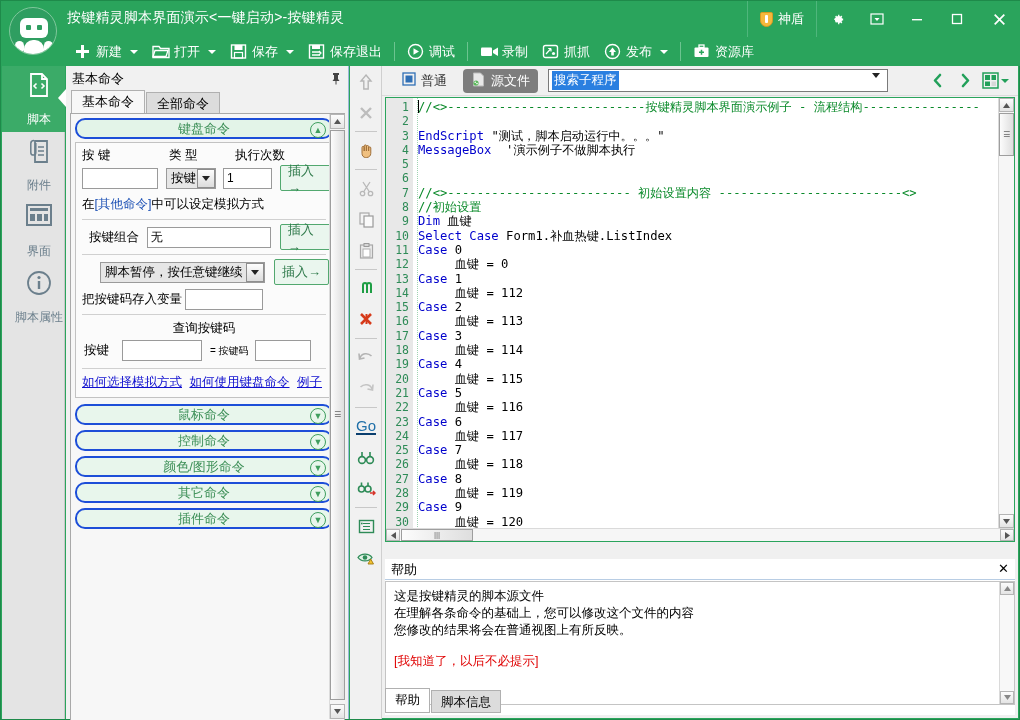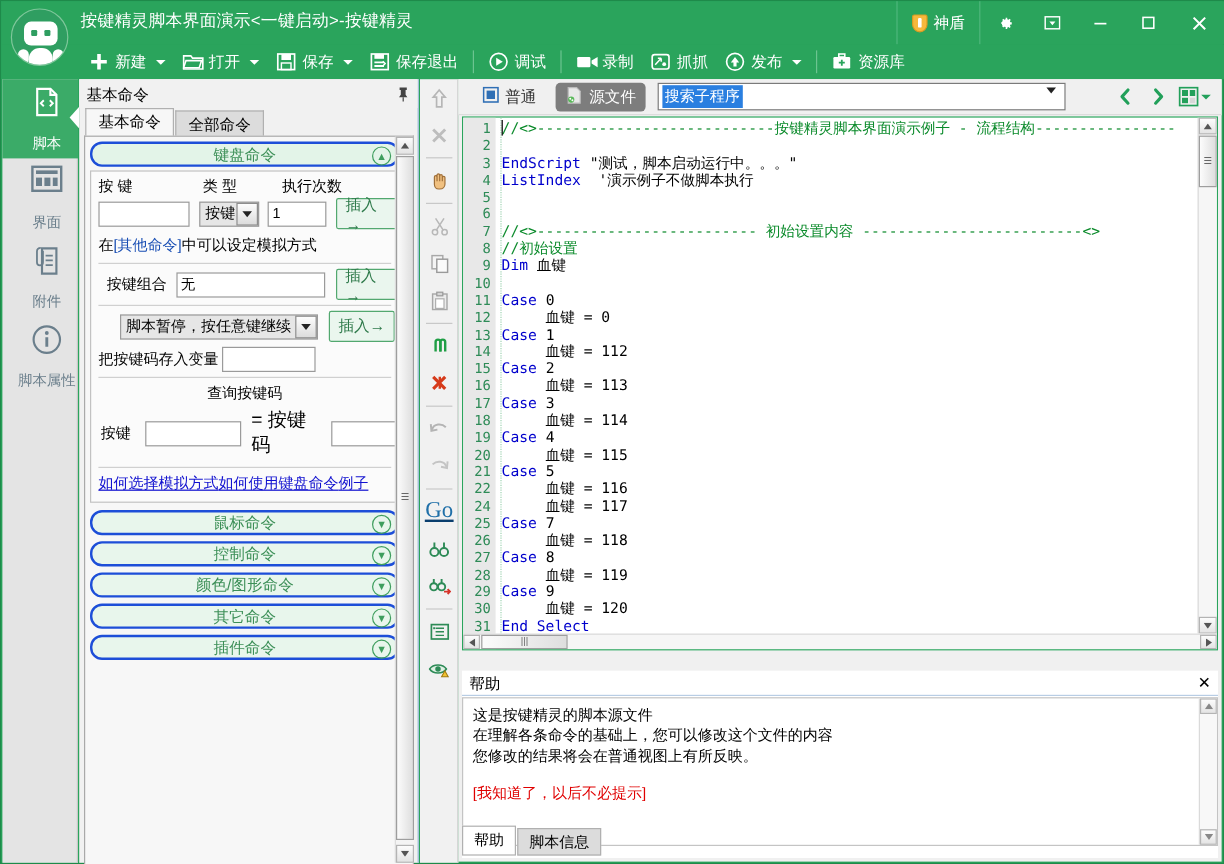--- a/index.html
+++ b/index.html
@@ -515,39 +515,39 @@
         <svg width="28" height="28" viewBox="0 0 28 28">
             <path d="M6 3h11l5 5v17H6z" fill="none" stroke="#fff" stroke-width="1.8"></path>
             <path d="M17 3v5h5" fill="none" stroke="#fff" stroke-width="1.8"></path>
             <path d="M11.5 12.5 L9 15 L11.5 17.5 M16.5 12.5 L19 15 L16.5 17.5" fill="none" stroke="#fff" stroke-width="1.6"></path>
           </svg>
       </span>
       <span>脚本</span>
     </div>
     <div class="rail-item">
       <span class="rail-ic">
+        <svg width="28" height="28" viewBox="0 0 28 28">
+            <path d="M10 4h12v21H10z" fill="none" stroke="#6b7f8c" stroke-width="1.8"></path>
+            <path d="M13 10h6M13 14h6M13 18h6" stroke="#6b7f8c" stroke-width="1.4"></path>
+            <path d="M9 3.5c-2 0-3.2 1.3-3.2 3v9c0 1.5 1.1 2.6 2.5 2.6s2.5-1.1 2.5-2.6V6" fill="none" stroke="#6b7f8c" stroke-width="1.5"></path>
+          </svg>
+      </span>
+      <span>附件</span>
+    </div>
+    <div class="rail-item">
+      <span class="rail-ic">
         <svg width="28" height="24" viewBox="0 0 28 24">
             <rect x="2" y="2" width="24" height="20" fill="none" stroke="#6b7f8c" stroke-width="2"></rect>
             <rect x="5" y="5" width="18" height="3" fill="#6b7f8c"></rect>
             <rect x="5" y="11" width="5" height="7" fill="#6b7f8c"></rect>
             <rect x="12" y="11" width="5" height="7" fill="#6b7f8c"></rect>
             <rect x="19" y="11" width="4" height="7" fill="#6b7f8c"></rect>
           </svg>
       </span>
       <span>界面</span>
-    </div>
-    <div class="rail-item">
-      <span class="rail-ic">
-        <svg width="28" height="28" viewBox="0 0 28 28">
-            <path d="M10 4h12v21H10z" fill="none" stroke="#6b7f8c" stroke-width="1.8"></path>
-            <path d="M13 10h6M13 14h6M13 18h6" stroke="#6b7f8c" stroke-width="1.4"></path>
-            <path d="M9 3.5c-2 0-3.2 1.3-3.2 3v9c0 1.5 1.1 2.6 2.5 2.6s2.5-1.1 2.5-2.6V6" fill="none" stroke="#6b7f8c" stroke-width="1.5"></path>
-          </svg>
-      </span>
-      <span>附件</span>
     </div>
     <div class="rail-item">
       <span class="rail-ic">
         <svg width="28" height="28" viewBox="0 0 28 28">
             <circle cx="14" cy="14" r="11" fill="none" stroke="#6b7f8c" stroke-width="1.8"></circle>
             <circle cx="14" cy="8.5" r="1.6" fill="#6b7f8c"></circle>
             <path d="M14 12v8" stroke="#6b7f8c" stroke-width="2.4"></path>
           </svg>
       </span>
       <span>脚本属性</span>
@@ -614,25 +614,25 @@
         </div>
         <div class="kb-row" style="padding-left:6px; padding-top:4px;">
           <span style="font-size:12.5px; width:103px;">把按键码存入变量</span>
           <input class="ti" style="width: 78px;" value="">
         </div>
         <div class="divline"></div>
         <div style="text-align:center; font-size:12.5px; padding:1px 0 3px 0;">查询按键码</div>
         <div class="kb-row" style="padding-left:8px;">
           <span style="font-size:12.5px; width:38px;">按键</span>
           <input class="ti" style="width: 80px;" value="">
-          <span style="font-size:16px; margin:0 6px 0 8px;">= 按键码</span>
+          <span style="font-size:10px; margin:0 6px 0 8px;">= 按键码</span>
           <input class="ti" style="width: 56px;" value="">
         </div>
         <div class="divline" style="margin-top:7px;"></div>
-        <div style="display:flex; justify-content:flex-start; padding:1px 10px 2px 6px;">
+        <div style="display:flex; justify-content:space-between; padding:1px 10px 2px 6px;">
           <span class="lnk">如何选择模拟方式</span>
           <span class="lnk">如何使用键盘命令</span>
           <span class="lnk">例子</span>
         </div>
       </div>
 
       <div class="grpbar" style="width:258px; margin-top:6px;">
         <span>鼠标命令</span>
         <span class="grp-toggle">▼</span>
       </div>
@@ -730,21 +730,21 @@
         </svg>
     </div>
     <div class="vt">
       <svg width="18" height="15" viewBox="0 0 18 15">
           <path d="M15 8 C13.5 3 7 2.5 3.5 6" fill="none" stroke="#c4c4c4" stroke-width="1.6"></path>
           <path d="M16 3.5 L15.5 9 L10.5 8" fill="none" stroke="#c4c4c4" stroke-width="1.6"></path>
         </svg>
     </div>
     <div class="vsep"></div>
     <div class="vt">
-      <span style="font-family:Liberation Serif, serif; font-size:19px; color:#1f6fa8; border-bottom:2px solid #0a3e6e; line-height:14px;">Go</span>
+      <span style="font-family:Liberation Sans, sans-serif; font-size:15px; color:#1f6fa8; border-bottom:2px solid #0a3e6e; line-height:14px;">Go</span>
     </div>
     <div class="vt">
       <svg width="18" height="15" viewBox="0 0 18 15">
           <circle cx="5" cy="10" r="3.4" fill="none" stroke="#2e8b57" stroke-width="1.6"></circle>
           <circle cx="13" cy="10" r="3.4" fill="none" stroke="#2e8b57" stroke-width="1.6"></circle>
           <path d="M5 6.6 L5 2 M13 6.6 L13 2" stroke="#2e8b57" stroke-width="1.6"></path>
         </svg>
     </div>
     <div class="vt">
       <svg width="19" height="15" viewBox="0 0 19 15">
@@ -832,21 +832,21 @@
           <div class="ln-wrap">
             <span class="lnum">2</span>
             <span class="ctext"></span>
           </div>
           <div class="ln-wrap">
             <span class="lnum">3</span>
             <span class="ctext"><span class="c-kw">EndScript </span><span class="c-str">"测试，脚本启动运行中。。。"</span></span>
           </div>
           <div class="ln-wrap">
             <span class="lnum">4</span>
-            <span class="ctext"><span class="c-kw">ListIndex </span><span class="c-str"> '演示例子不做脚本执行</span></span>
+            <span class="ctext"><span class="c-kw">MessageBox </span><span class="c-str"> '演示例子不做脚本执行</span></span>
           </div>
           <div class="ln-wrap">
             <span class="lnum">5</span>
             <span class="ctext"></span>
           </div>
           <div class="ln-wrap">
             <span class="lnum">6</span>
             <span class="ctext"></span>
           </div>
           <div class="ln-wrap">
@@ -856,20 +856,21 @@
           <div class="ln-wrap">
             <span class="lnum">8</span>
             <span class="ctext"><span class="c-cmt">//初始设置</span></span>
           </div>
           <div class="ln-wrap">
             <span class="lnum">9</span>
             <span class="ctext"><span class="c-kw">Dim </span><span class="c-pln">血键</span></span>
           </div>
           <div class="ln-wrap">
             <span class="lnum">10</span>
+            <span class="ctext"><span class="c-kw">Select Case </span><span class="c-pln">Form1.补血热键.ListIndex</span></span>
           </div>
           <div class="ln-wrap">
             <span class="lnum">11</span>
             <span class="ctext"><span class="c-kw">Case </span><span class="c-pln">0</span></span>
           </div>
           <div class="ln-wrap">
             <span class="lnum">12</span>
             <span class="ctext"><span class="c-pln">     血键 = 0</span></span>
           </div>
           <div class="ln-wrap">
@@ -904,20 +905,24 @@
             <span class="lnum">20</span>
             <span class="ctext"><span class="c-pln">     血键 = 115</span></span>
           </div>
           <div class="ln-wrap">
             <span class="lnum">21</span>
             <span class="ctext"><span class="c-kw">Case </span><span class="c-pln">5</span></span>
           </div>
           <div class="ln-wrap">
             <span class="lnum">22</span>
             <span class="ctext"><span class="c-pln">     血键 = 116</span></span>
+          </div>
+          <div class="ln-wrap">
+            <span class="lnum">23</span>
+            <span class="ctext"><span class="c-kw">Case </span><span class="c-pln">6</span></span>
           </div>
           <div class="ln-wrap">
             <span class="lnum">24</span>
             <span class="ctext"><span class="c-pln">     血键 = 117</span></span>
           </div>
           <div class="ln-wrap">
             <span class="lnum">25</span>
             <span class="ctext"><span class="c-kw">Case </span><span class="c-pln">7</span></span>
           </div>
           <div class="ln-wrap">

